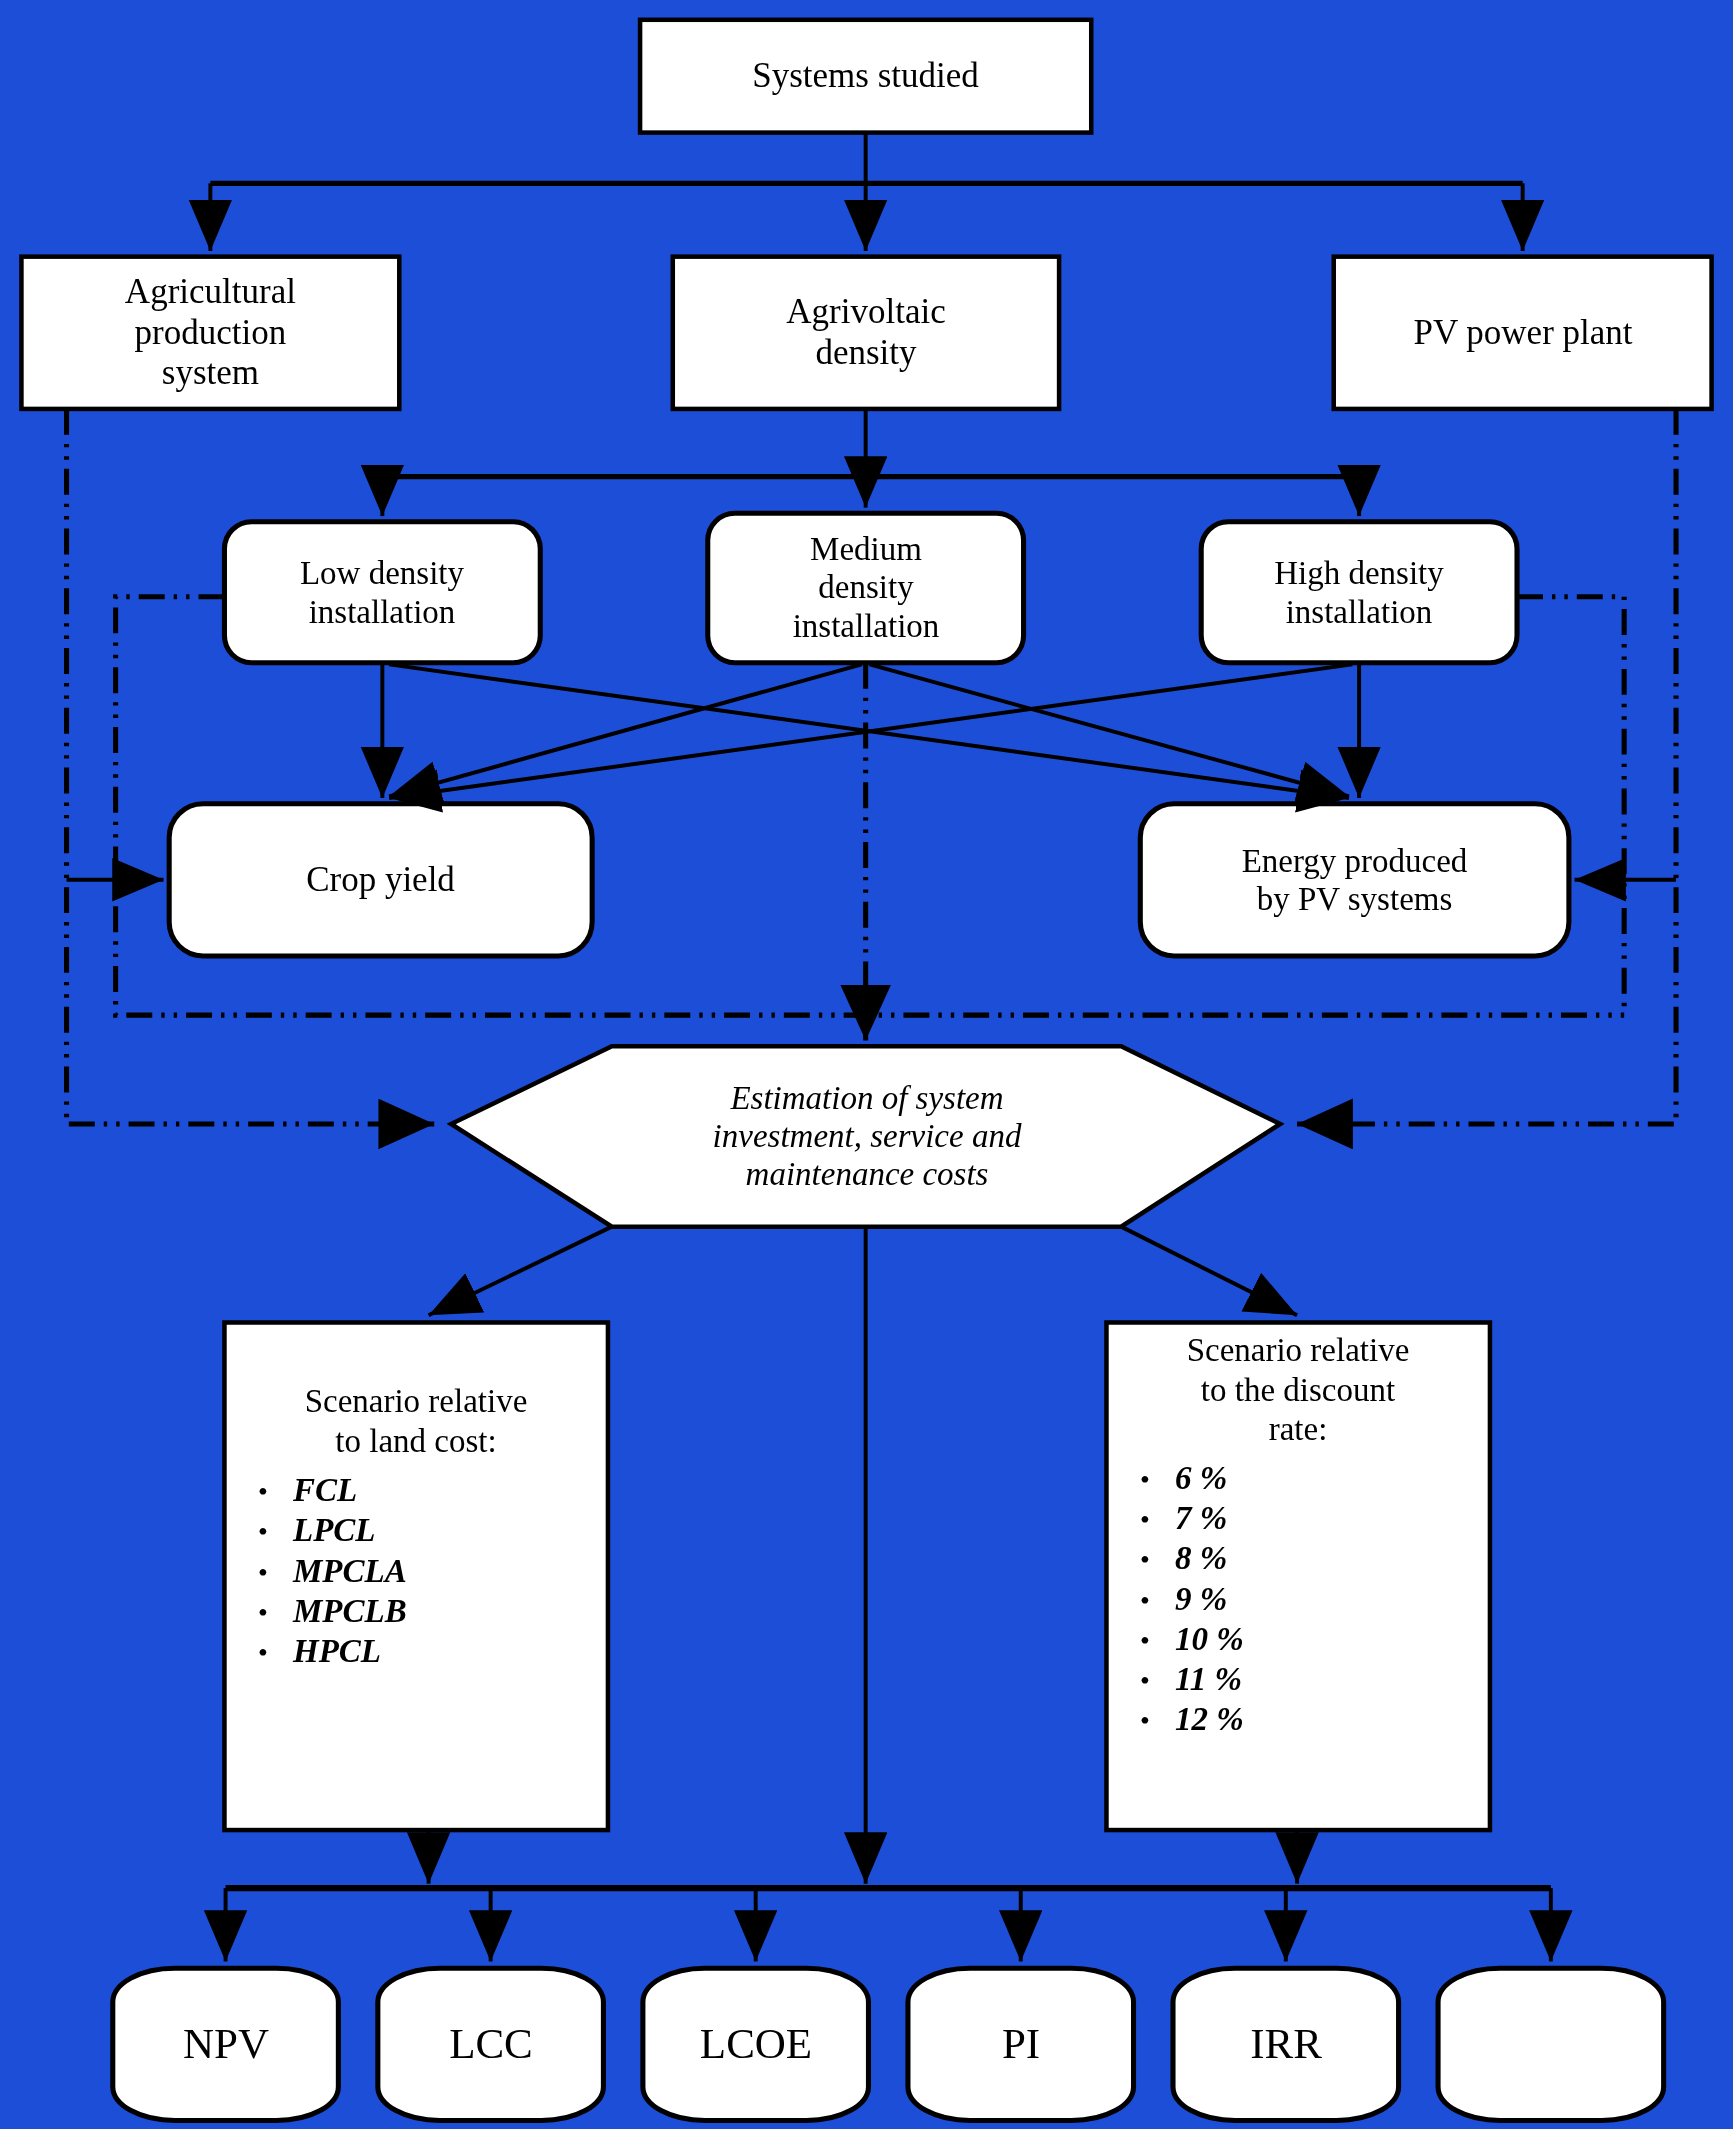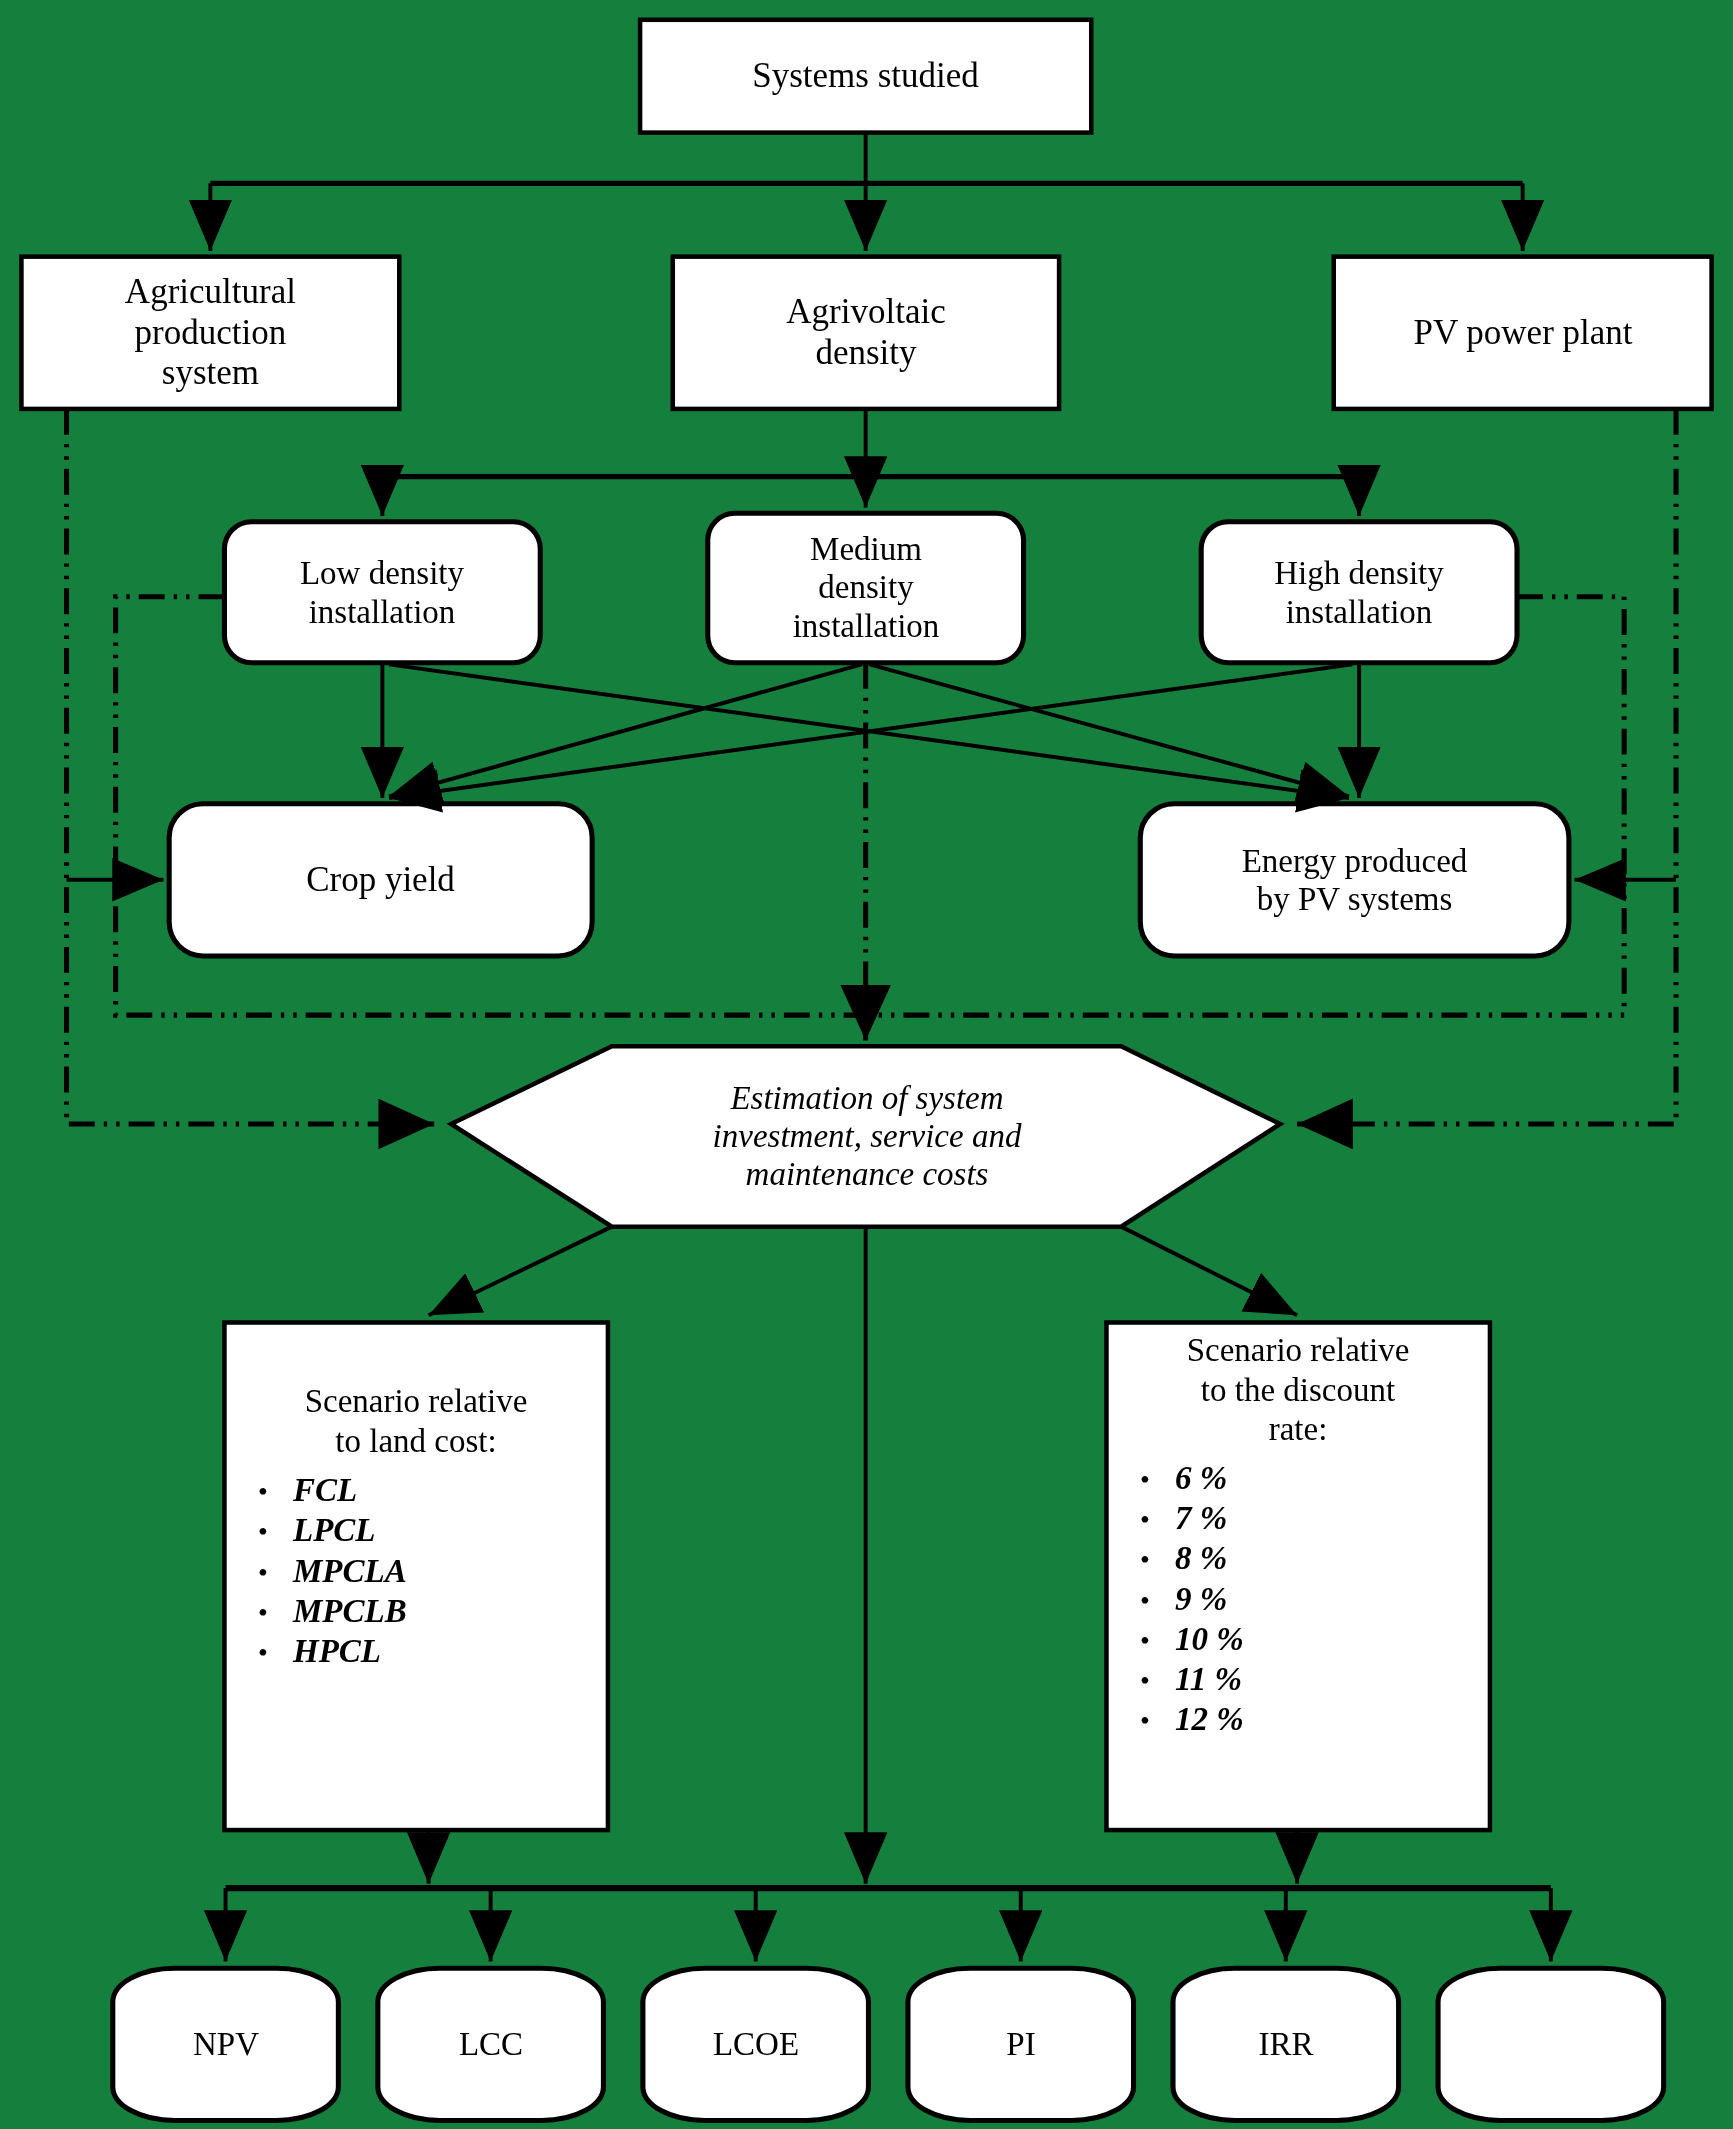--- a/index.html
+++ b/index.html
@@ -1,28 +1,28 @@
 <!DOCTYPE html>
 <html style="font-size:9px"><head>
 <meta charset="utf-8">
 <style>
   html,body{margin:0;padding:0;background:#ffffff;}
   body{width:1733px;height:2129px;font-family:"Liberation Serif",serif;}
-  #stage{position:relative;width:1733px;height:2129px;overflow:hidden;background:#15803d;}
+  #stage{position:relative;width:1733px;height:2129px;overflow:hidden;background:#1d4ed8;}
   svg#flow{position:absolute;left:0;top:0;width:1733px;height:2129px;}
   .nodeText{
     position:absolute;display:flex;align-items:center;justify-content:center;
     text-align:center;color:#000;font-family:"Liberation Serif",serif;
     line-height:1.16;pointer-events:none;
   }
   .t-title{font-size:35px;}
   .t-box{font-size:35px;}
   .t-small{font-size:33px;}
   .t-hex{font-size:33px;font-style:italic;}
-  .t-metric{font-size:33px;}
+  .t-metric{font-size:43px;}
   .scenBox{position:absolute;color:#000;font-family:"Liberation Serif",serif;}
   .scenHead{font-size:33px;text-align:center;line-height:1.2;}
   .scenList{list-style:none;margin:0;padding:0;}
   .scenList li{
     font-size:33px;font-style:italic;font-weight:bold;line-height:1.22;
     display:flex;align-items:baseline;
   }
   .scenList li .bul{
     display:inline-block;width:35px;flex:0 0 35px;text-align:left;
     font-style:normal;font-weight:normal;font-size:28px;

